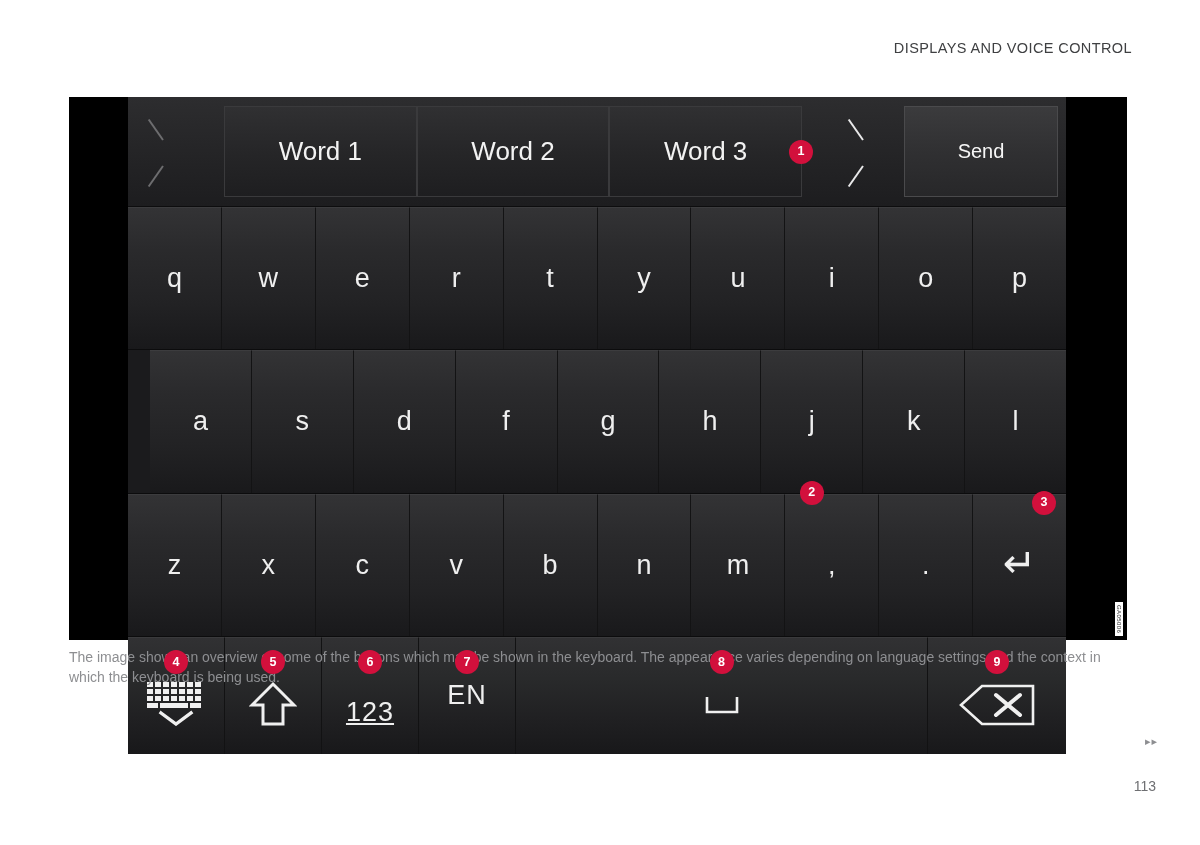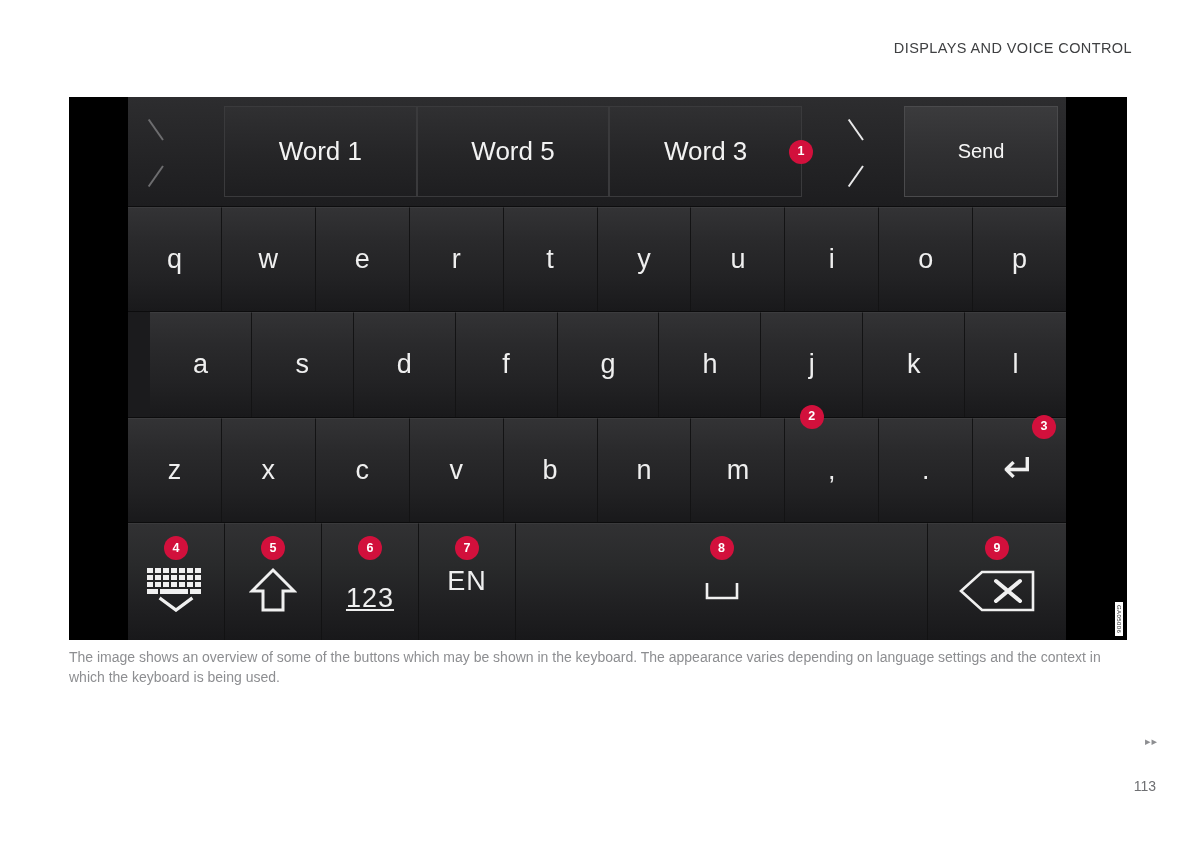--- a/index.html
+++ b/index.html
@@ -27,21 +27,21 @@
   
   .figure-wrap {
     position: absolute;
     left: 69px; top: 97px;
     width: 1058px; height: 543px;
     background: #000000;
   }
   .kb-panel {
     position: absolute;
     left: 59px; top: 0px;
-    width: 938px; height: 543px;
+    width: 938px; height: 657px;
     background: #222224;
     display: flex;
     flex-direction: column;
   }
 
   
   .row-suggest {
     position: relative;
     height: 109px;
     display: flex;
@@ -206,21 +206,21 @@
     <div class="row-suggest">
 
       <div class="nav-arrow">
         <span class="chev left"></span>
       </div>
 
       <div class="word-btn">
         <span>Word 1</span>
       </div>
       <div class="word-btn">
-        <span>Word 5</span>
+        <span>Word 2</span>
       </div>
       <div class="word-btn">
         <span>Word 3</span>
         <span class="badge" style="right:-12px; top:50%; transform:translateY(-50%);">1</span>
       </div>
 
       <div class="nav-arrow">
         <span class="chev right"></span>
       </div>
 

